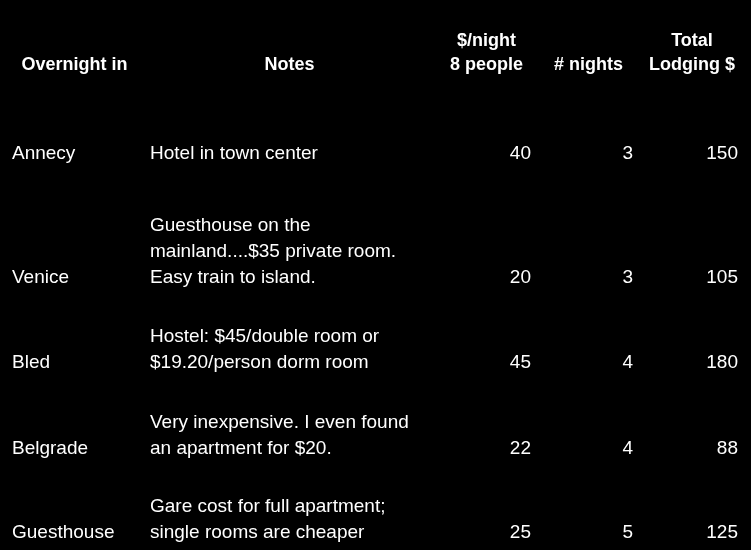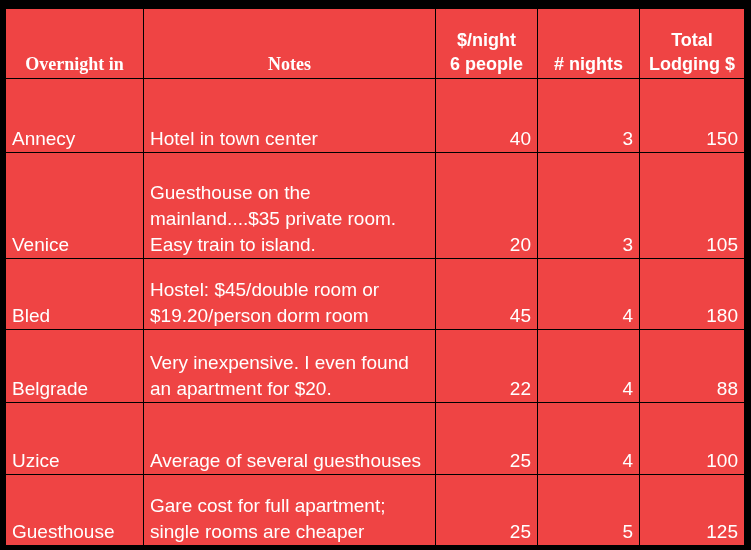--- a/index.html
+++ b/index.html
@@ -27,34 +27,33 @@
     height: 538px;
     background: #FF0000;
   }
   table.lodging td, table.lodging th {
     border: 1px solid #000000;
     color: #FFFFFF;
     padding: 0 6px;
     font-size: 19px;
     line-height: 26px;
     vertical-align: bottom;
-    background: #ef4444;
+    background: #000000;
     overflow: hidden;
   }
   table.lodging thead th {
     font-weight: bold;
     text-align: center;
     font-size: 18px;
     line-height: 24px;
     vertical-align: bottom;
     padding-bottom: 2px;
   }
   th.col-place, th.col-notes {
     text-align: center;
-    font-family: Liberation Serif, serif;
   }
   td.place {
     text-align: left;
     vertical-align: bottom;
     padding-bottom: 2px;
   }
   td.notes {
     text-align: left;
     vertical-align: top;
     padding-top: 1px;
@@ -97,21 +96,21 @@
     <thead>
       <tr class="r-head">
         <th class="col-place">
           <span class="hdr-line">Overnight in</span>
         </th>
         <th class="col-notes">
           <span class="hdr-line">Notes</span>
         </th>
         <th>
           <span class="hdr-line">$/night</span>
-          <span class="hdr-line">6 people</span>
+          <span class="hdr-line">8 people</span>
         </th>
         <th>
           <span class="hdr-line"># nights</span>
         </th>
         <th>
           <span class="hdr-line">Total</span>
           <span class="hdr-line">Lodging $</span>
         </th>
       </tr>
     </thead>
@@ -137,27 +136,20 @@
         <td class="num">4</td>
         <td class="num">180</td>
       </tr>
       <tr class="r4">
         <td class="place">Belgrade</td>
         <td class="notes">Very inexpensive. I even found an apartment for $20.</td>
         <td class="num">22</td>
         <td class="num">4</td>
         <td class="num">88</td>
       </tr>
-      <tr class="r5">
-        <td class="place">Uzice</td>
-        <td class="notes">Average of several guesthouses</td>
-        <td class="num">25</td>
-        <td class="num">4</td>
-        <td class="num">100</td>
-      </tr>
       <tr class="r6">
         <td class="place">Guesthouse</td>
         <td class="notes">Gare cost for full apartment; single rooms are cheaper</td>
         <td class="num">25</td>
         <td class="num">5</td>
         <td class="num">125</td>
       </tr>
     </tbody>
   </table>
 </div>

